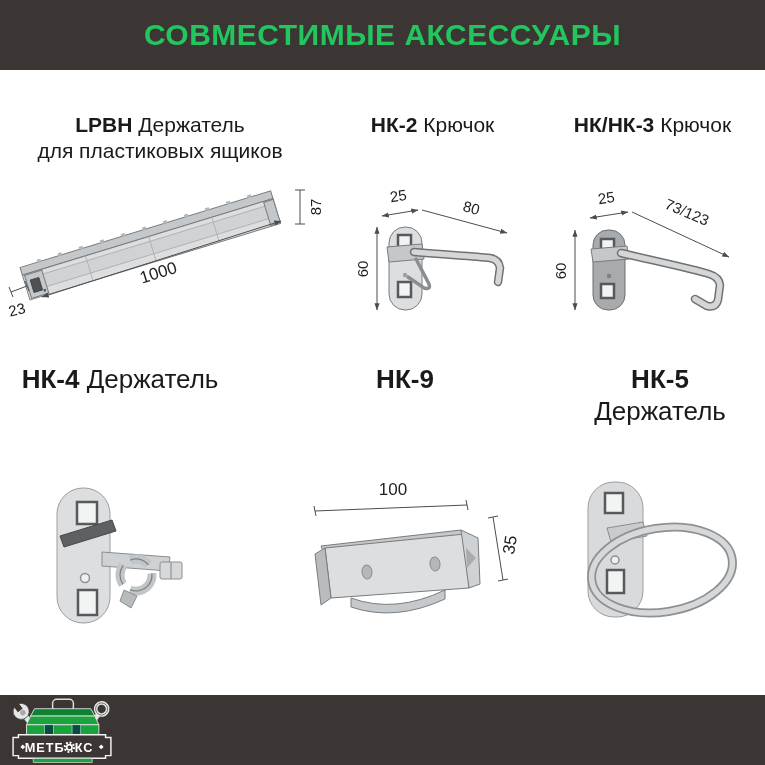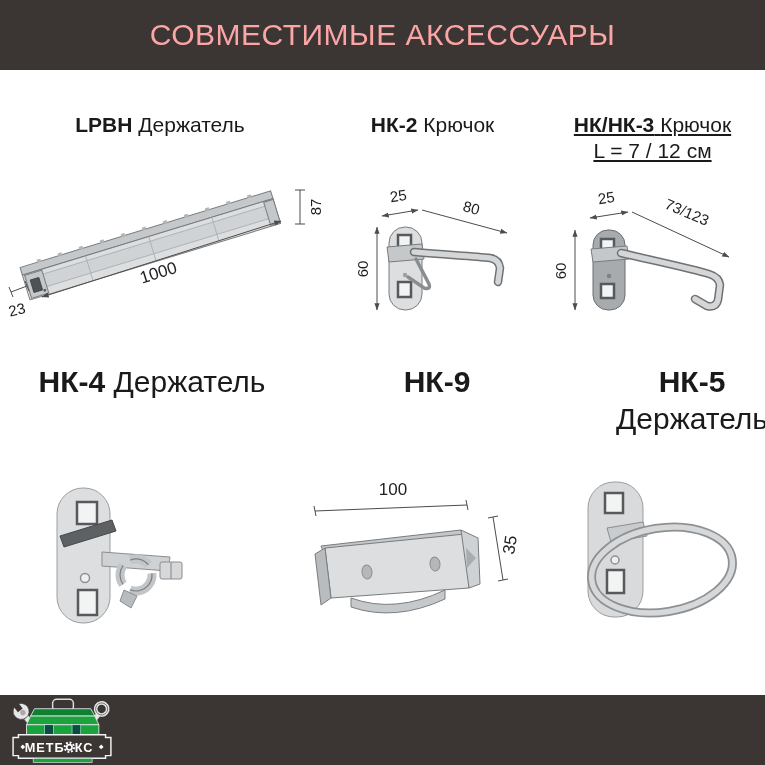--- a/index.html
+++ b/index.html
@@ -1,24 +1,24 @@
 <!DOCTYPE html>
 <html><head>
 <meta charset="utf-8">
 <style>
   html,body{margin:0;padding:0;background:#fff;}
   .page{position:relative;width:765px;height:765px;background:#ffffff;overflow:hidden;
         font-family:"Liberation Sans",sans-serif;color:#1a1a1a;}
   .topbar{position:absolute;left:0;top:0;width:765px;height:70px;background:#3b3534;}
-  .topbar h1{margin:0;line-height:70px;text-align:center;font-size:30px;font-weight:400;
-             color:#fca5a5;letter-spacing:.5px;}
+  .topbar h1{margin:0;line-height:70px;text-align:center;font-size:30px;font-weight:700;
+             color:#22c55e;letter-spacing:.5px;}
   .bottombar{position:absolute;left:0;top:695px;width:765px;height:70px;background:#3b3534;}
   .card-title{position:absolute;text-align:center;line-height:1.22;}
   .t1{font-size:21px;}
-  .t2{font-size:30px;padding-left:32px;}
+  .t2{font-size:26px;}
   .card-title .nm{font-weight:700;margin-top:36px;}
   .drawing{position:absolute;}
   svg text.dim{font-family:"Liberation Sans",sans-serif;font-size:15px;fill:#1f1f1f;}
   svg text.dimBig{font-family:"Liberation Sans",sans-serif;font-size:17px;fill:#1f1f1f;}
   svg .dl{stroke:#4c4c4c;stroke-width:1;fill:none;}
   svg .steel{fill:#dcdedf;stroke:#797c7e;stroke-width:1;}
   svg .steelMid{fill:#c5c8ca;stroke:#797c7e;stroke-width:1;}
   svg .steelDark{fill:#a7abae;stroke:#6b6e70;stroke-width:1;}
   svg .slot{fill:#f2f3f3;stroke:#565a5c;stroke-width:2.5;}
   svg .rodU{fill:none;stroke:#6f7274;stroke-width:8.5;stroke-linecap:round;stroke-linejoin:round;}
@@ -38,20 +38,21 @@
     </defs>
   </svg>
 
   <header class="topbar">
     <h1>СОВМЕСТИМЫЕ АКСЕССУАРЫ</h1>
   </header>
 
   <div class="card-title t1" style="left:20px;top:112px;width:280px;">
     <span class="nm">LPBH</span>
     <span>Держатель</span><br>
+    <span>для пластиковых ящиков</span>
   </div>
   <svg class="drawing" style="left:0;top:178px;" width="322" height="162" viewBox="0 0 322 162">
     <g transform="translate(30,122) rotate(-17)">
       <rect x="0" y="-34" width="262" height="8" class="steelMid"></rect>
       <rect x="18" y="-36.5" width="4" height="3" fill="#b2b5b7"></rect>
       <rect x="40" y="-36.5" width="4" height="3" fill="#b2b5b7"></rect>
       <rect x="62" y="-36.5" width="4" height="3" fill="#b2b5b7"></rect>
       <rect x="84" y="-36.5" width="4" height="3" fill="#b2b5b7"></rect>
       <rect x="106" y="-36.5" width="4" height="3" fill="#b2b5b7"></rect>
       <rect x="128" y="-36.5" width="4" height="3" fill="#b2b5b7"></rect>
@@ -103,24 +104,23 @@
     <rect x="46" y="99" width="13" height="15" class="slot"></rect>
     <circle cx="53" cy="92" r="2.2" fill="#9da1a4"></circle>
     <polygon points="35,64 70,61 72,76 37,79" class="steelMid"></polygon>
 
     <path d="M64,76 L77,101 Q79,107 72,105 L56,94" fill="none" stroke="#8b8e90" stroke-width="3.5" stroke-linecap="round"></path>
 
     <path class="rodU" d="M62,69 C96,72 122,73 138,75 Q147,76.5 148,85 L146,99"></path>
     <path class="rodO" d="M62,69 C96,72 122,73 138,75 Q147,76.5 148,85 L146,99"></path>
   </svg>
 
-  <div class="card-title t1" style="left:540px;top:112px;width:225px;text-decoration:underline;">
+  <div class="card-title t1" style="left:540px;top:112px;width:225px;">
     <span class="nm">НК/НК-3</span>
     <span>Крючок</span><br>
-    <span>L = 7 / 12 см</span>
   </div>
   <svg class="drawing" style="left:545px;top:183px;" width="220" height="145" viewBox="0 0 220 145">
 
     <line class="dl" x1="45" y1="35" x2="83" y2="29" marker-start="url(#arw)" marker-end="url(#arw)"></line>
     <text class="dim" x="62" y="20" text-anchor="middle" transform="rotate(-8 62 20)">25</text>
     <line class="dl" x1="87" y1="29" x2="184" y2="74" marker-end="url(#arw)"></line>
     <text class="dim" x="140" y="34" text-anchor="middle" transform="rotate(23 140 34)">73/123</text>
     <line class="dl" x1="30" y1="47" x2="30" y2="127" marker-start="url(#arw)" marker-end="url(#arw)"></line>
     <text class="dim" x="17" y="92" text-anchor="middle" transform="rotate(-90 17 88)">60</text>
 

